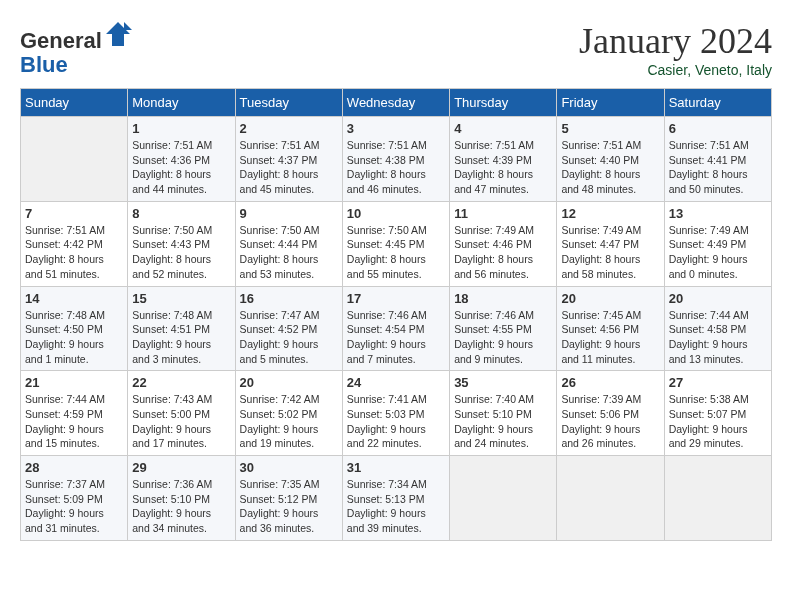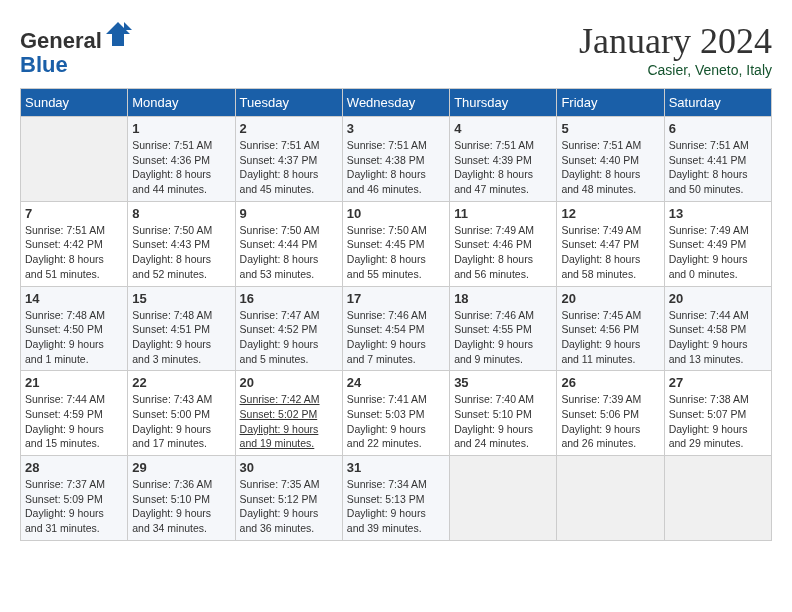--- a/index.html
+++ b/index.html
@@ -287,21 +287,21 @@
         </td>
         <td>
           <span class="day-num">22</span>
           <div class="day-info" style="white-space: pre-line;">Sunrise: 7:43 AM
 Sunset: 5:00 PM
 Daylight: 9 hours
 and 17 minutes.</div>
         </td>
         <td>
           <span class="day-num">20</span>
-          <div class="day-info" style="white-space: pre-line; text-decoration: underline;">Sunrise: 7:42 AM
+          <div class="day-info" style="white-space: pre-line;">Sunrise: 7:42 AM
 Sunset: 5:02 PM
 Daylight: 9 hours
 and 19 minutes.</div>
         </td>
         <td>
           <span class="day-num">24</span>
           <div class="day-info" style="white-space: pre-line;">Sunrise: 7:41 AM
 Sunset: 5:03 PM
 Daylight: 9 hours
 and 22 minutes.</div>
@@ -315,21 +315,21 @@
         </td>
         <td>
           <span class="day-num">26</span>
           <div class="day-info" style="white-space: pre-line;">Sunrise: 7:39 AM
 Sunset: 5:06 PM
 Daylight: 9 hours
 and 26 minutes.</div>
         </td>
         <td>
           <span class="day-num">27</span>
-          <div class="day-info" style="white-space: pre-line;">Sunrise: 7:38 AM
+          <div class="day-info" style="white-space: pre-line;">Sunrise: 5:38 AM
 Sunset: 5:07 PM
 Daylight: 9 hours
 and 29 minutes.</div>
         </td>
       </tr>
       <tr>
         <td>
           <span class="day-num">28</span>
           <div class="day-info" style="white-space: pre-line;">Sunrise: 7:37 AM
 Sunset: 5:09 PM

